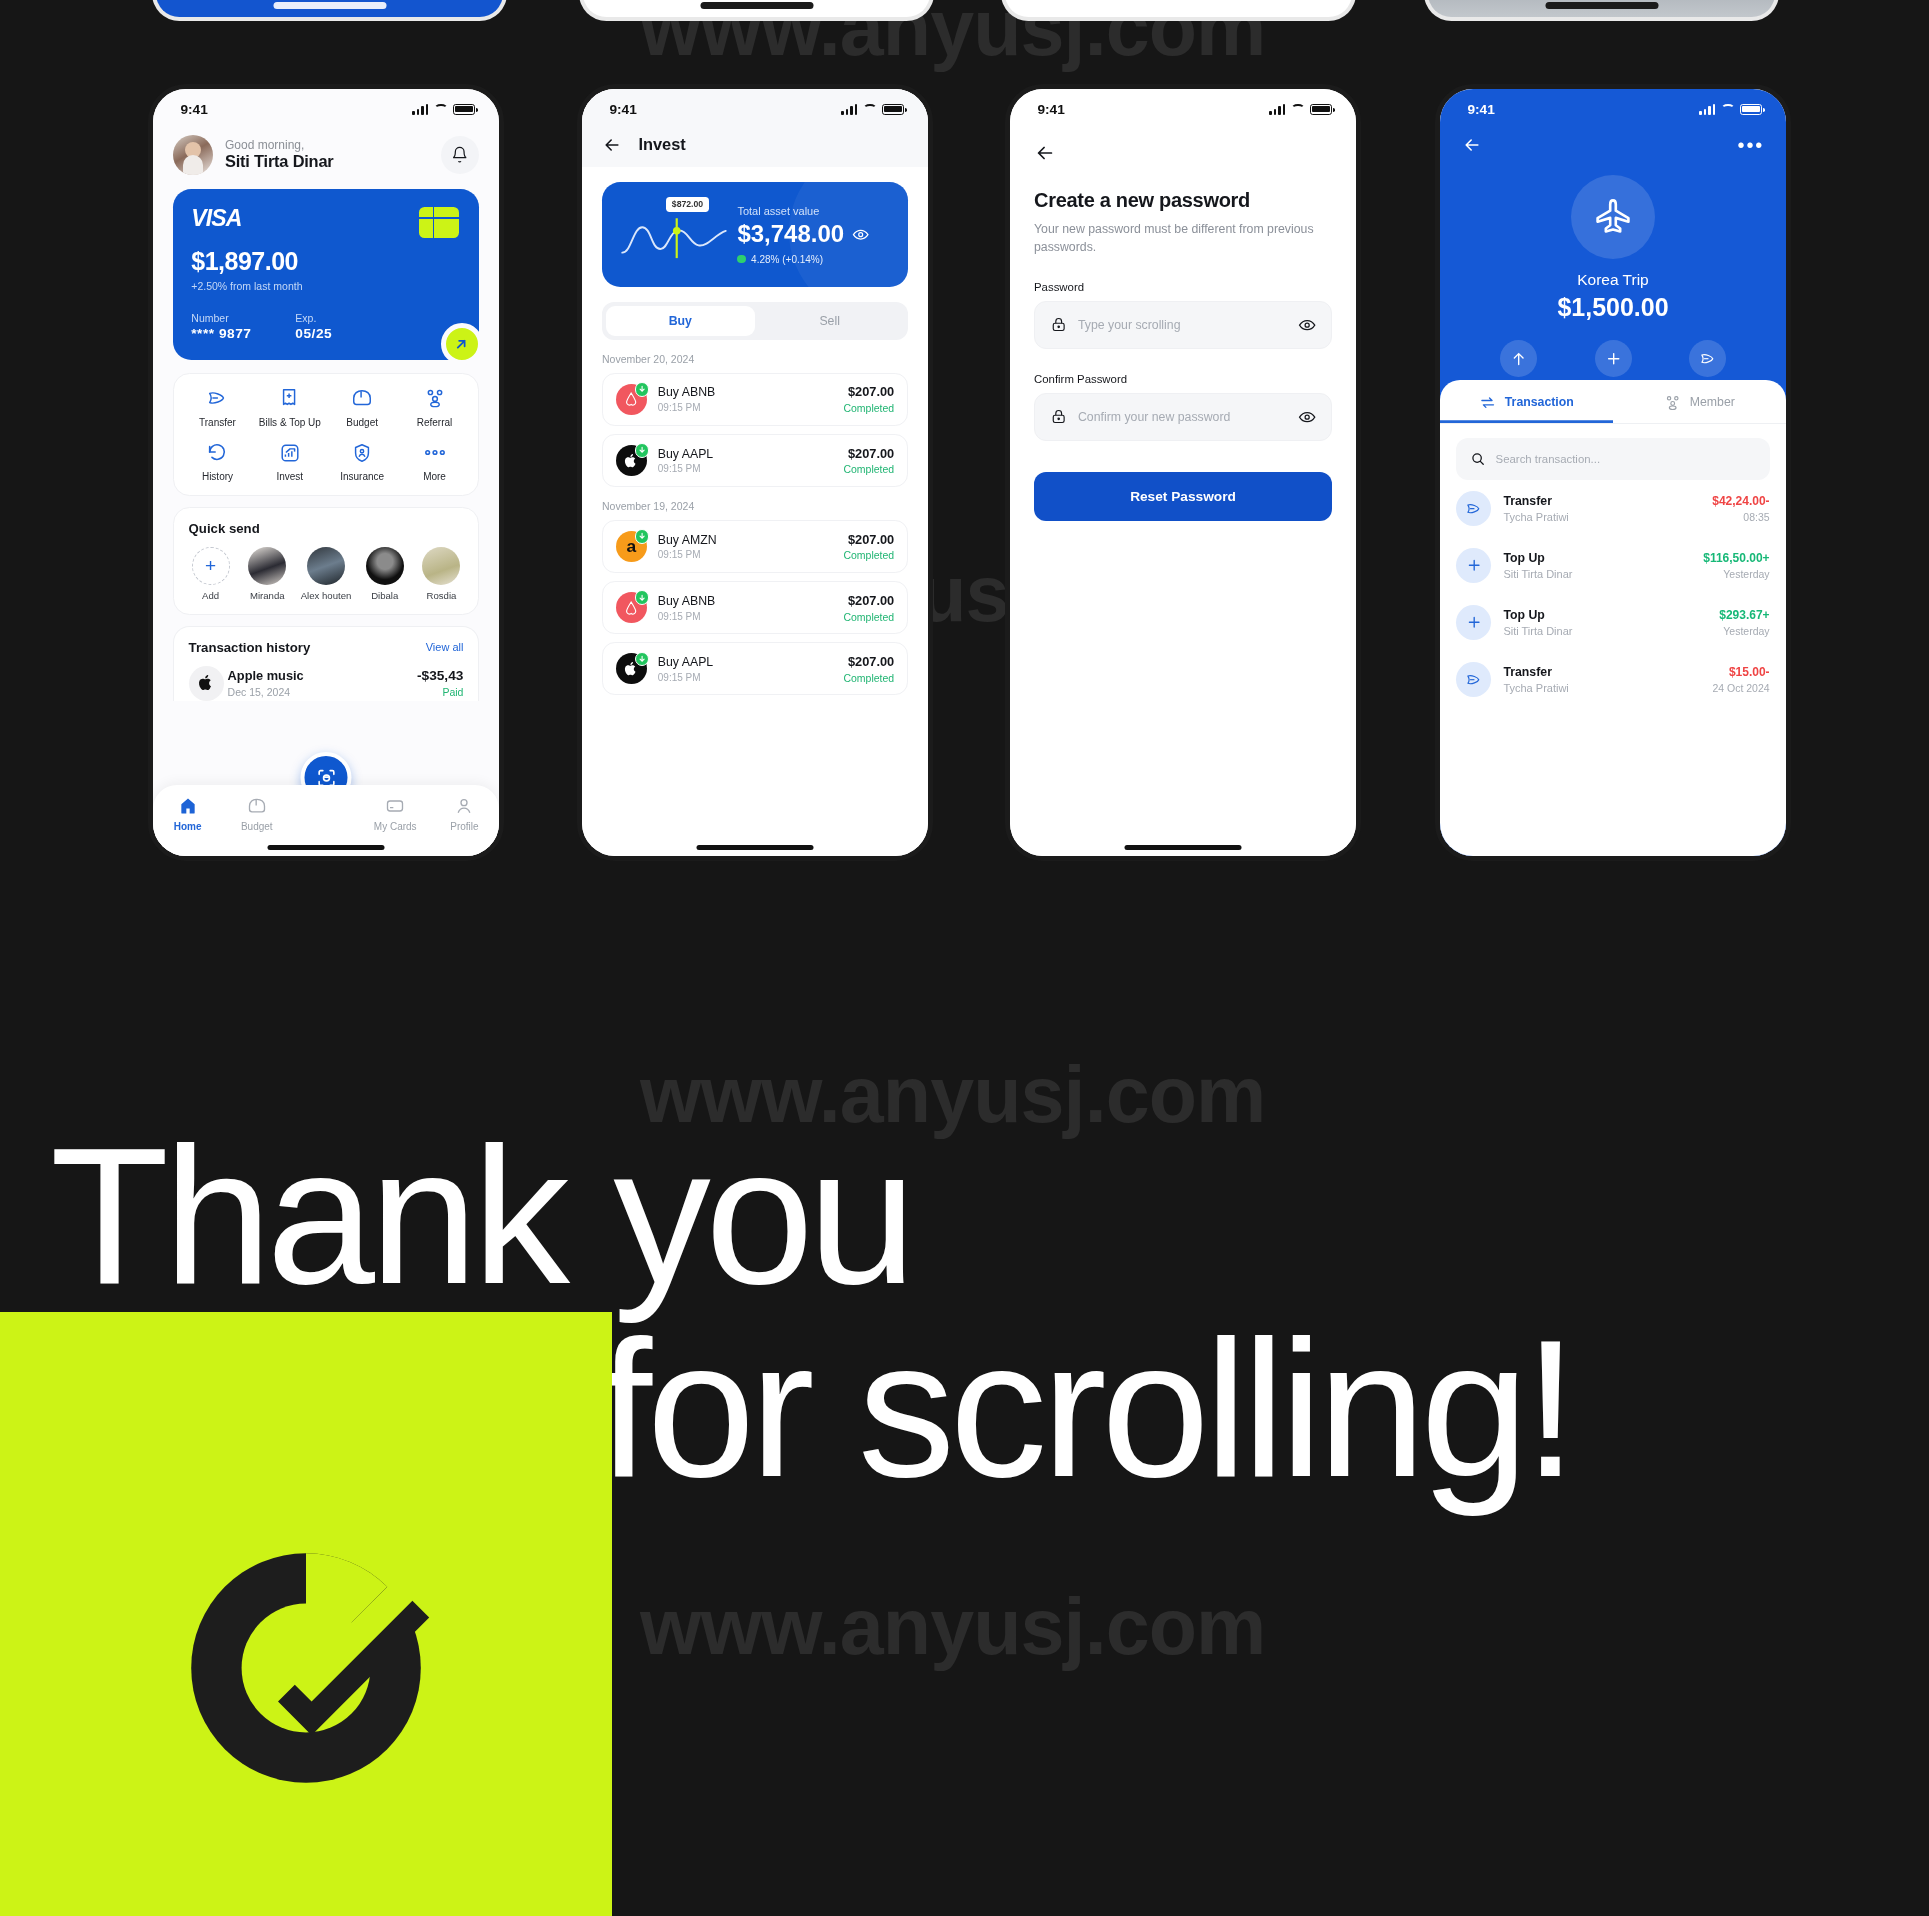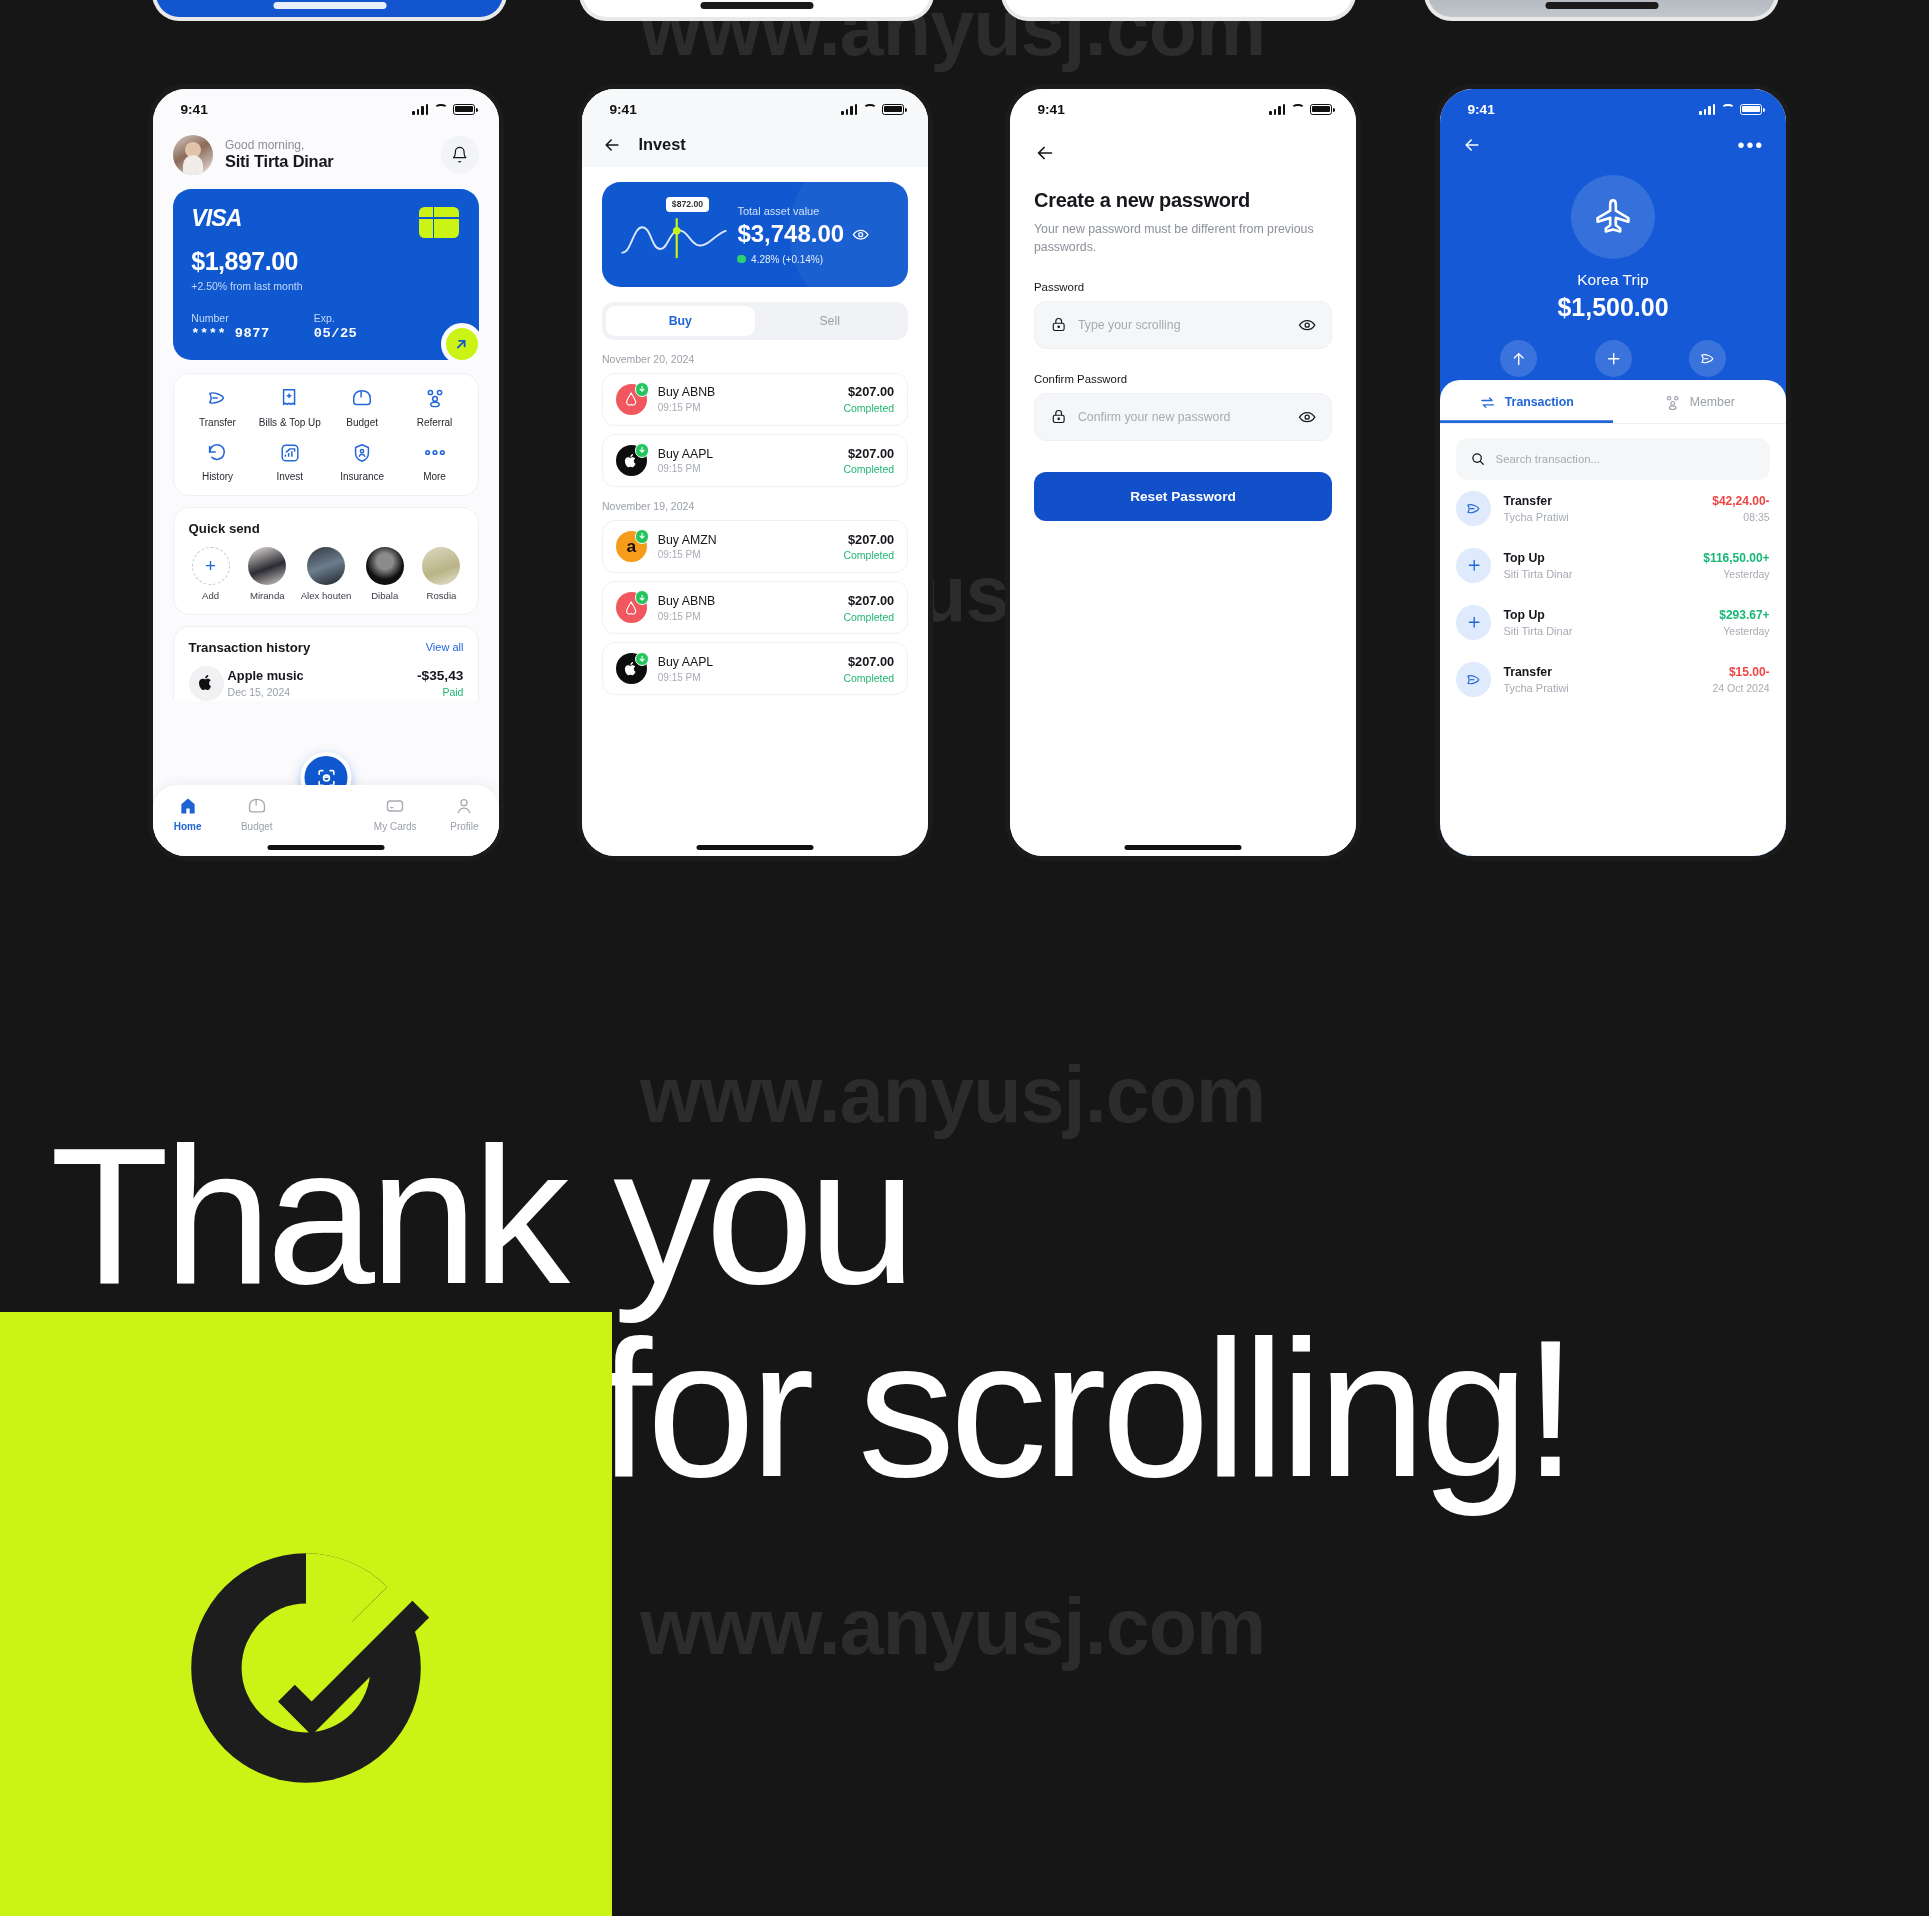--- a/index.html
+++ b/index.html
@@ -90,21 +90,21 @@
   }
   .visa { font-size:23px; font-weight:bold; font-style:italic; letter-spacing:-0.9px; }
   .chip { position:absolute; right:20px; top:18.3px; width:40px; height:31px;
     background:#ccf316; border-radius:5.5px; }
   .chip::before{content:"";position:absolute;left:0;right:0;top:10px;height:1.8px;background:#0f58cf;}
   .chip::after{content:"";position:absolute;top:0;bottom:0;left:13.7px;width:1.8px;background:#0f58cf;}
   .card-bal { font-size:25px; font-weight:bold; margin-top:14.6px; letter-spacing:-0.5px;}
   .card-sub { font-size:10.5px; color:#c5d9f7; margin-top:3.7px; }
   .card-foot { display:flex; gap:44px; margin-top:20px; }
   .cf-lab { font-size:10.5px; color:#c5d9f7; }
-  .cf-val { font-size:13.7px; font-weight:bold; margin-top:2.7px; letter-spacing:0.5px;font-family:Liberation Mono, monospace;}
+  .cf-val { font-size:13.7px; font-weight:bold; margin-top:2.7px; letter-spacing:0.5px;}
   .card-fab { position:absolute; right:-3.7px; bottom:-5.5px; width:42px;height:42px;
     border-radius:50%; background:#ccf316; border:5.5px solid #fbfbfd;
     display:flex;align-items:center;justify-content:center;}
 
   .panel { margin: 12.8px 20px 0 20px; background:#fff; border-radius:16.4px;
     border:0.9px solid #eff0f3; padding:12.8px 7.3px; }
   .grid4 { display:grid; grid-template-columns:repeat(4,1fr); row-gap:12.8px; }
   .qa { display:flex; flex-direction:column; align-items:center; gap:6.4px; }
   .qa-ic { height:24px; display:flex; align-items:center; justify-content:center; color:#2266d8;}
   .qa-lab { font-size:10px; color:#272a30; }

